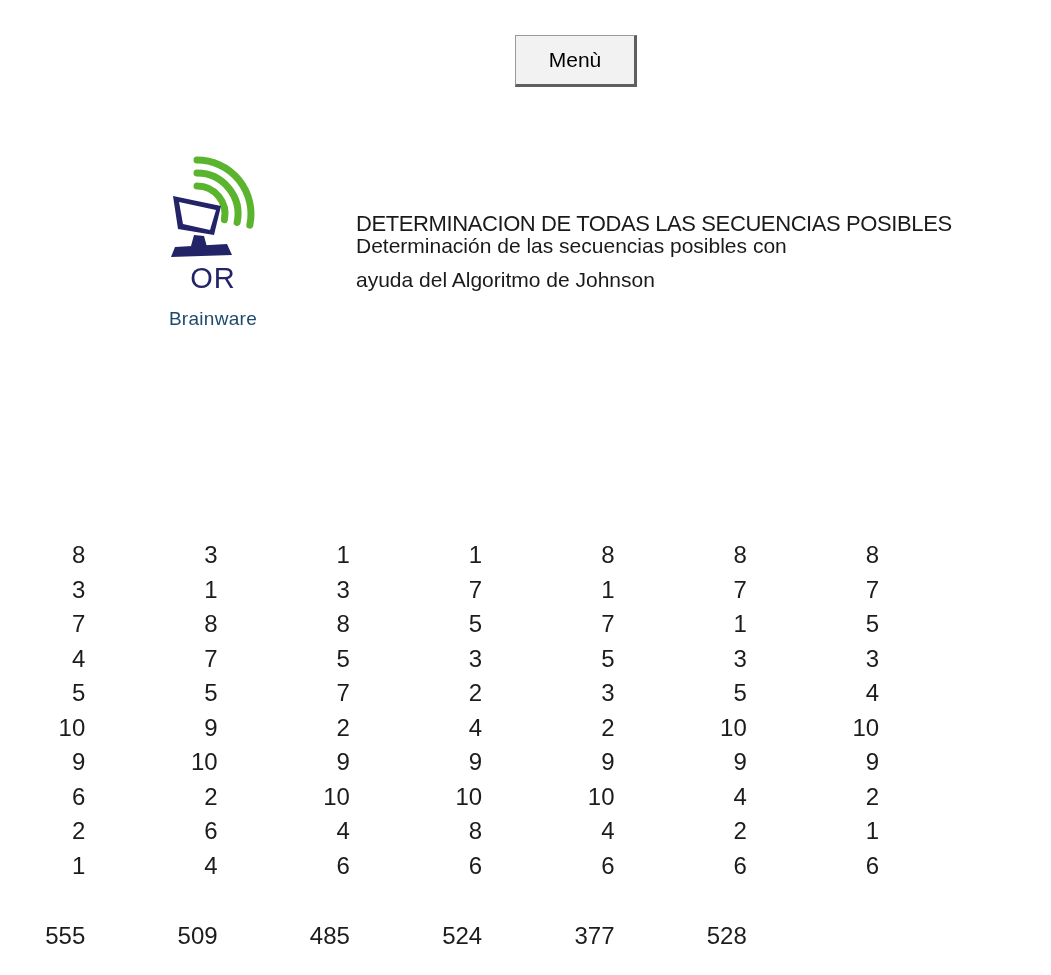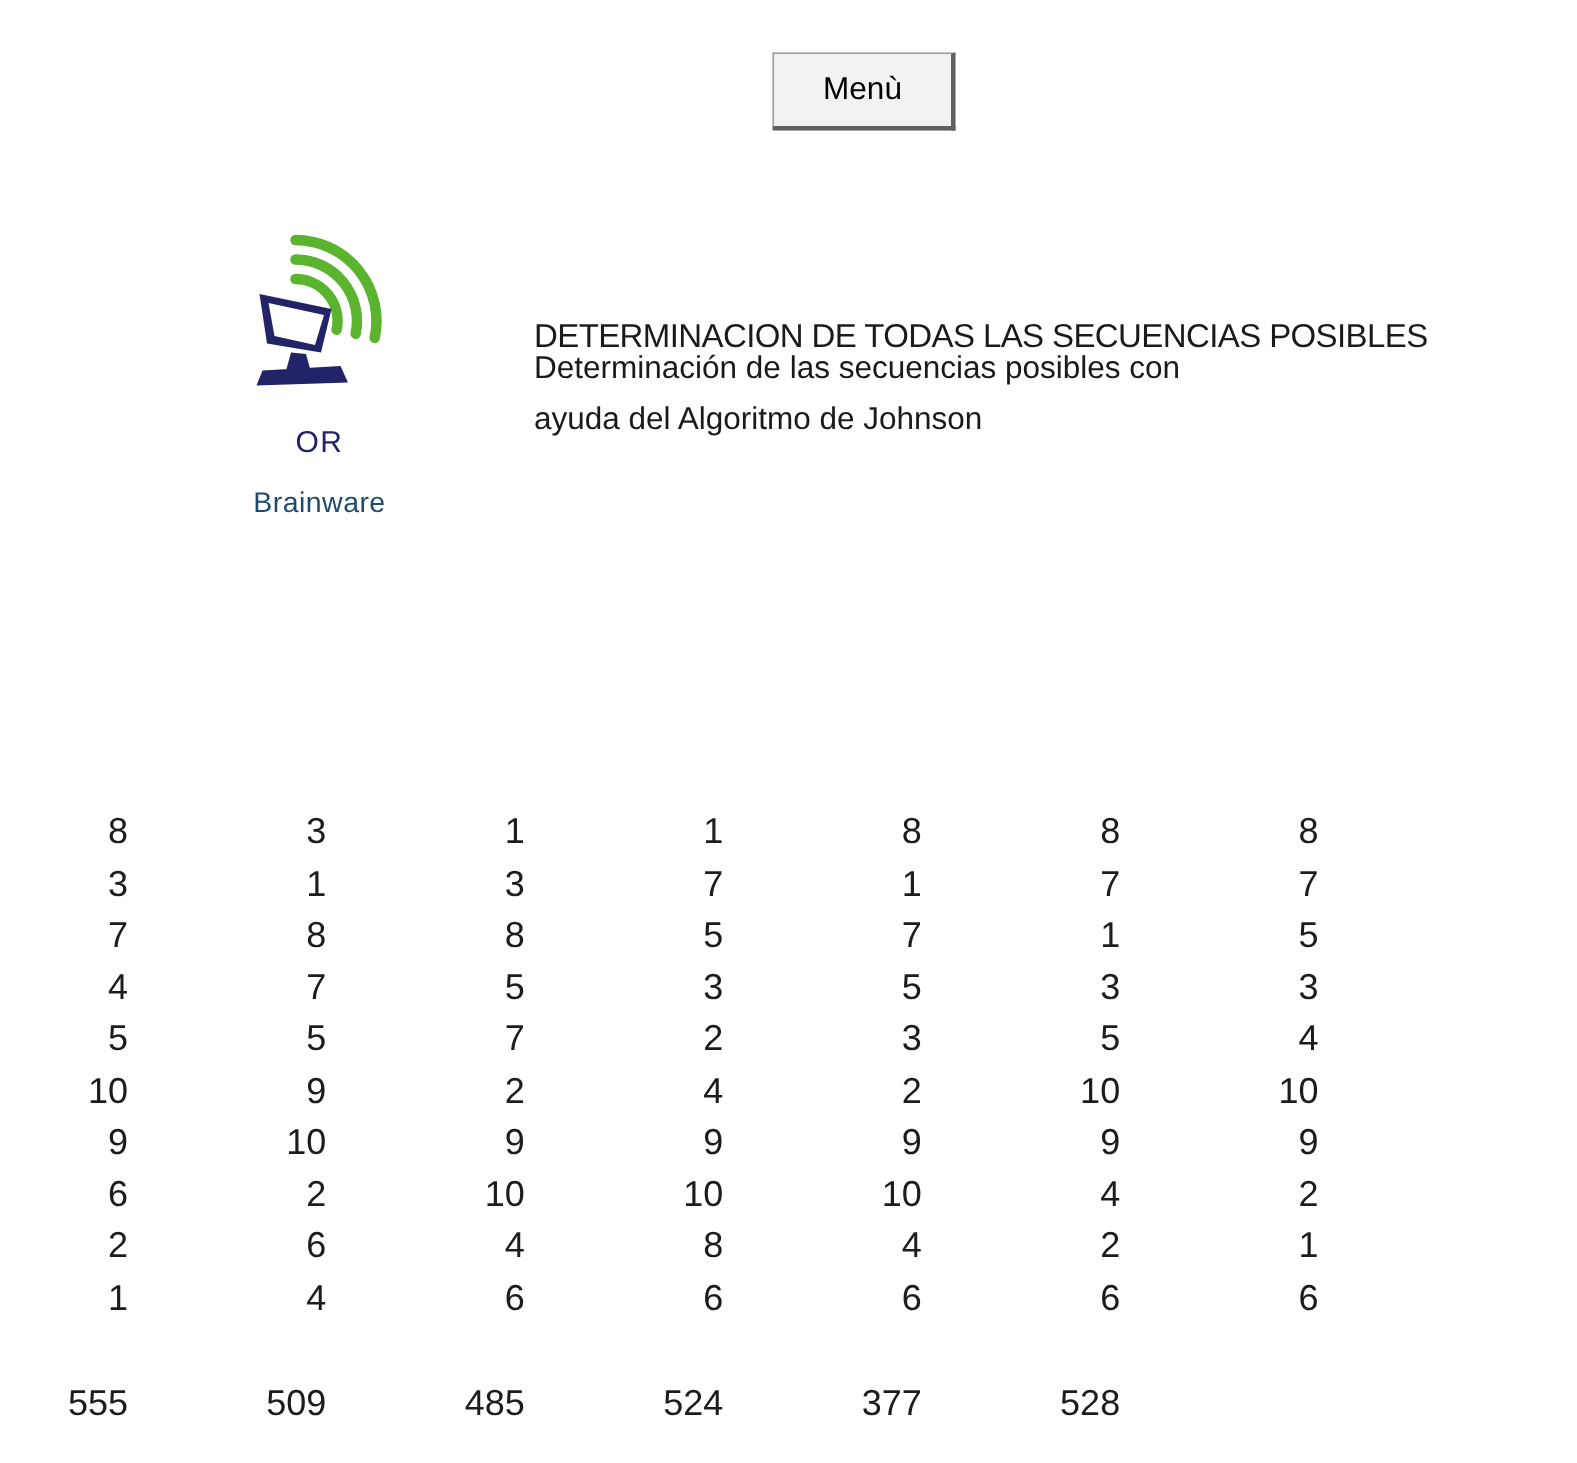--- a/index.html
+++ b/index.html
@@ -33,24 +33,24 @@
 
   
   .logo {
     position: absolute;
     left: 148px; top: 146px;
     width: 130px;
     text-align: center;
   }
   .logo svg { display: block; margin: 0 auto; }
   .logo-or {
-    font-size: 20px;
+    font-size: 29px;
     color: #232368;
     letter-spacing: 1px;
-    margin-top: 21px;
+    margin-top: 4px;
     line-height: 32px;
   }
   .logo-brand {
     font-size: 19px;
     color: #1d4b6e;
     margin-top: 14px;
     letter-spacing: 0.3px;
   }
 
   

